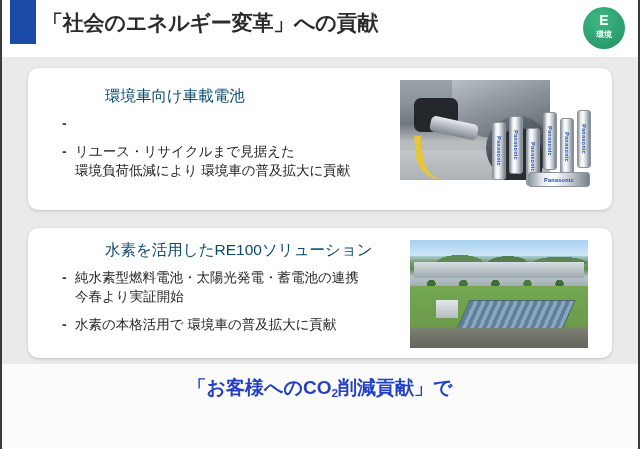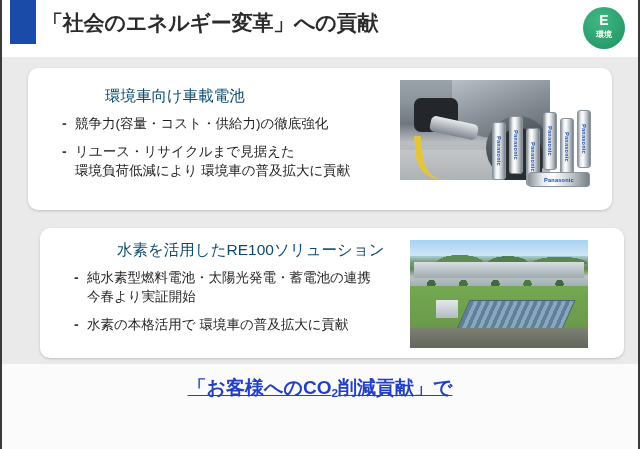--- a/index.html
+++ b/index.html
@@ -97,21 +97,21 @@
 
   
   .card {
     position: absolute;
     background: #ffffff;
     border-radius: 10px;
     box-shadow: 0 1px 3px rgba(0,0,0,0.18);
     overflow: hidden;
   }
   #card-battery  { left: 28px; top: 68px;  width: 584px; height: 142px; }
-  #card-hydrogen { left: 40px; top: 228px; width: 584px; height: 130px; }
+  #card-hydrogen { left: 28px; top: 228px; width: 584px; height: 130px; }
 
   .card-heading {
     position: absolute;
     left: 36px;
     font-size: 15.5px;
     font-weight: normal;
     color: #0c4a6e;
     white-space: nowrap;
     margin-left: 41px;
   }
@@ -304,21 +304,21 @@
     width: 636px;
     height: 85px;
     background: #fbfbfb;
     text-align: center;
   }
   #banner .line {
     color: #2340c4;
     font-weight: bold;
     white-space: nowrap;
   }
-  #banner .line1 { font-size: 19px; margin-top: 11px; text-decoration: underline; }
+  #banner .line1 { font-size: 19px; margin-top: 11px; }
   #banner .line2 { font-size: 21px; margin-top: 4px; }
   #banner sub { font-size: 0.62em; vertical-align: baseline; position: relative; top: 3px; }
 </style>
 </head>
 <body>
 
 <div id="slide">
 
   <div class="edge-rule left"></div>
   <div class="edge-rule right"></div>
@@ -332,21 +332,20 @@
     </div>
   </div>
 
   <div id="body-bg"></div>
 
   <div class="card" id="card-battery">
     <div class="card-heading">環境車向け車載電池</div>
     <div class="bullet-list">
       <div class="bullet">
         <span class="dash">-</span>
-        <span class="btext">競争力(容量・コスト・供給力)の徹底強化</span>
       </div>
       <div class="bullet">
         <span class="dash">-</span>
         <span class="btext">リユース・リサイクルまで見据えた
 環境負荷低減により 環境車の普及拡大に貢献</span>
       </div>
     </div>
   </div>
 
   <div class="photo" id="photo-ev">

